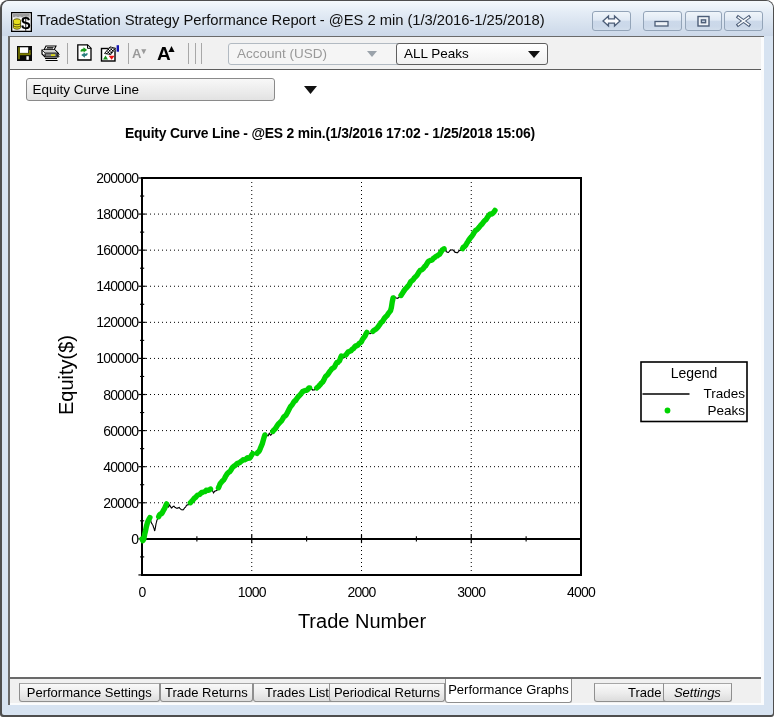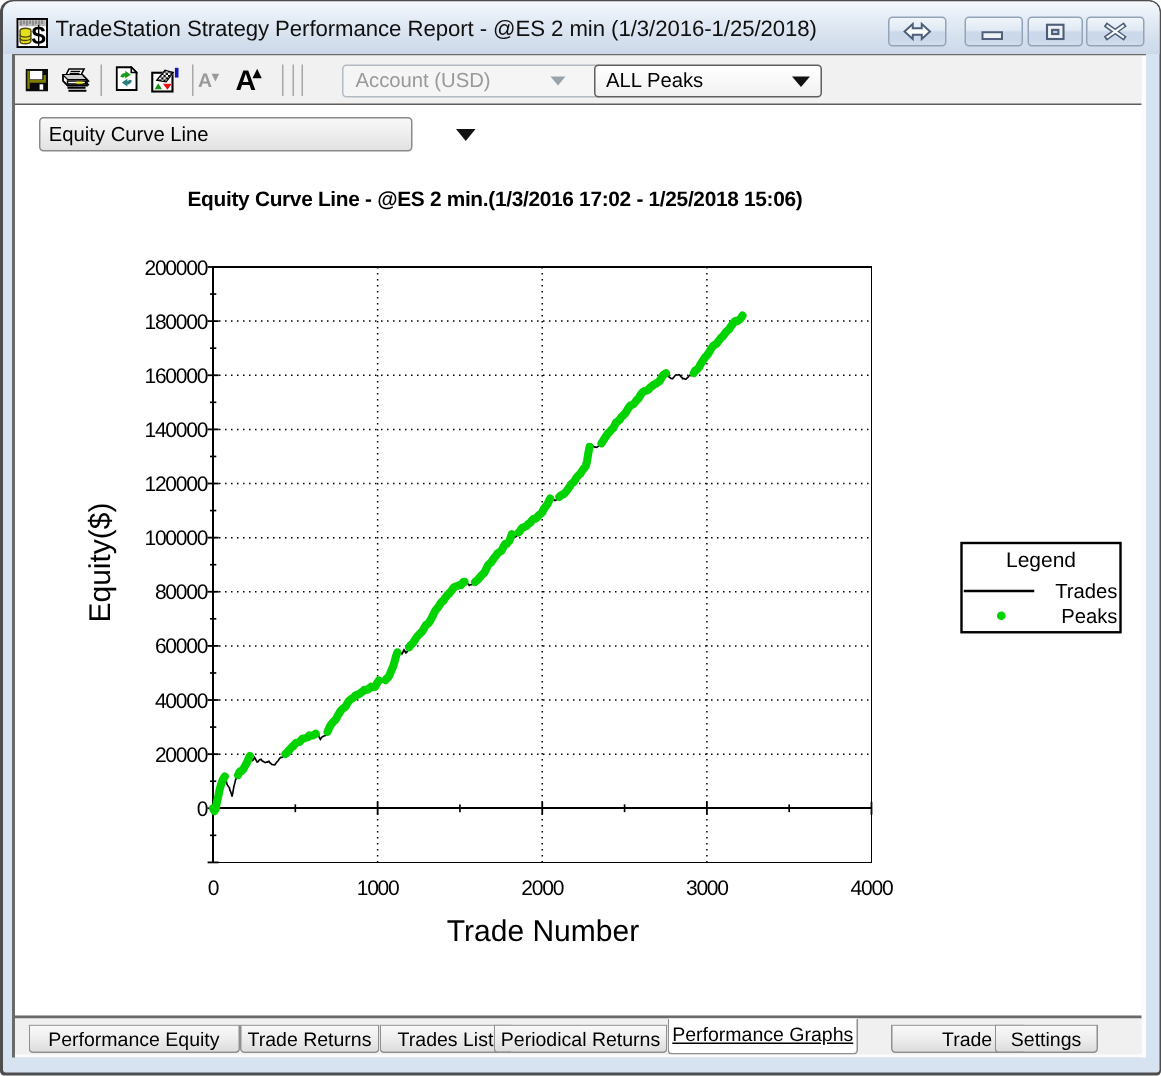--- a/index.html
+++ b/index.html
@@ -218,19 +218,19 @@
 <g>
 <rect x="641" y="362" width="106" height="59.5" fill="#fff" stroke="#000" stroke-width="1.6"></rect>
 <text x="694" y="378" text-anchor="middle" font-size="14">Legend</text>
 <line x1="642.5" y1="394" x2="689.5" y2="394" stroke="#000" stroke-width="1.6"></line>
 <text x="745" y="398.4" text-anchor="end" font-size="13.5">Trades</text>
 <circle cx="667.5" cy="410.5" r="2.9" fill="#00d300"></circle>
 <text x="745" y="415.2" text-anchor="end" font-size="13.5">Peaks</text>
 </g>
 </svg>
 
-<div class="tab" style="left:18.8px;width:140.9px;">Performance Equity</div>
+<div class="tab" style="left:18.8px;width:140.9px;">Performance Settings</div>
 <div class="tab" style="left:159.7px;width:93.3px;">Trade Returns</div>
 <div class="tab" style="left:253px;width:88px;">Trades List</div>
 <div class="tab" style="left:329px;width:116px;">Periodical Returns</div>
-<div class="tabact" style="left:445px;width:127px;text-decoration:underline;">Performance Graphs</div>
+<div class="tabact" style="left:445px;width:127px;">Performance Graphs</div>
 <div class="tab" style="left:594px;width:89.3px;padding-left:33px;">Trade Graphs</div>
-<div class="tab" style="left:662.9px;width:69px;">Settings</div>
+<div class="tab" style="left:662.9px;width:69px;font-style:italic;">Settings</div>
 
 </body></html>

